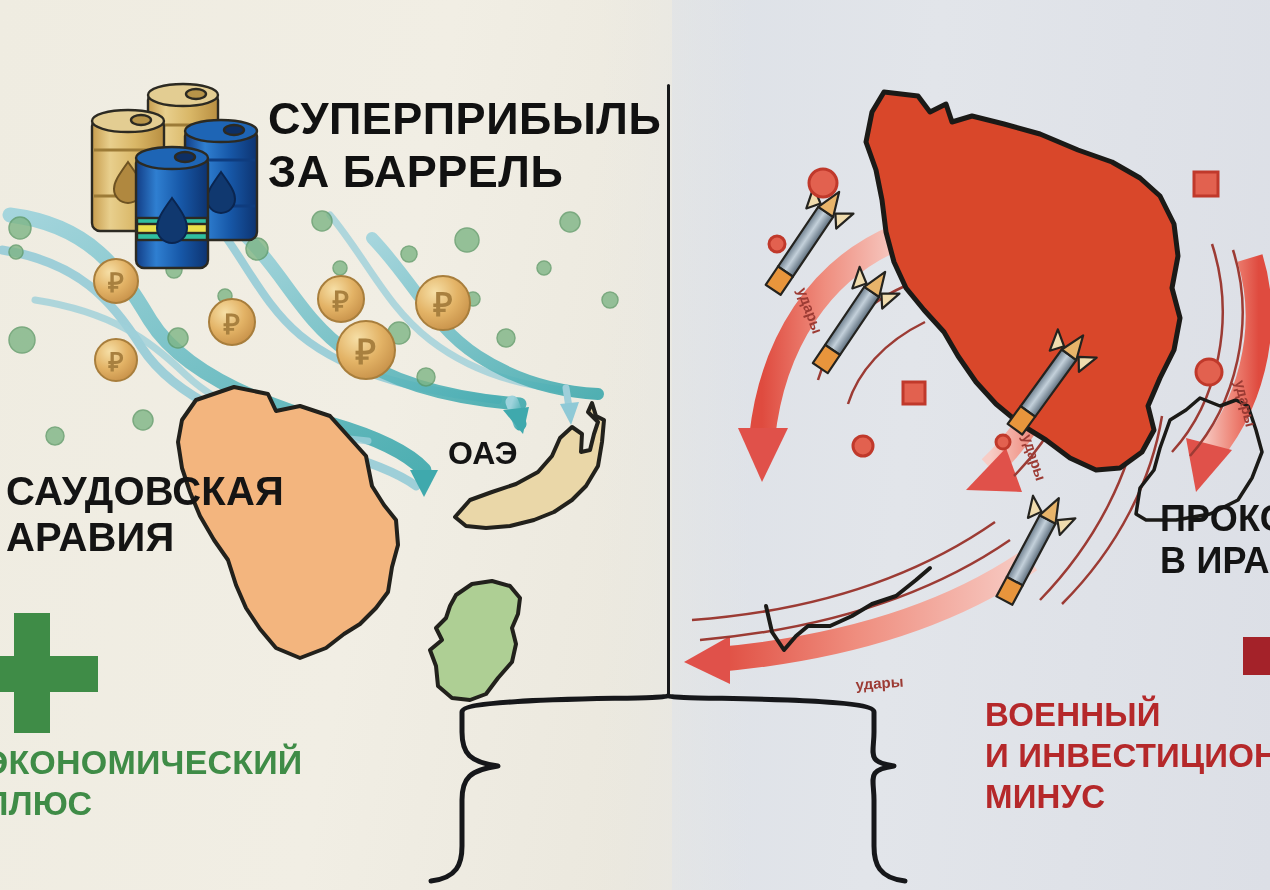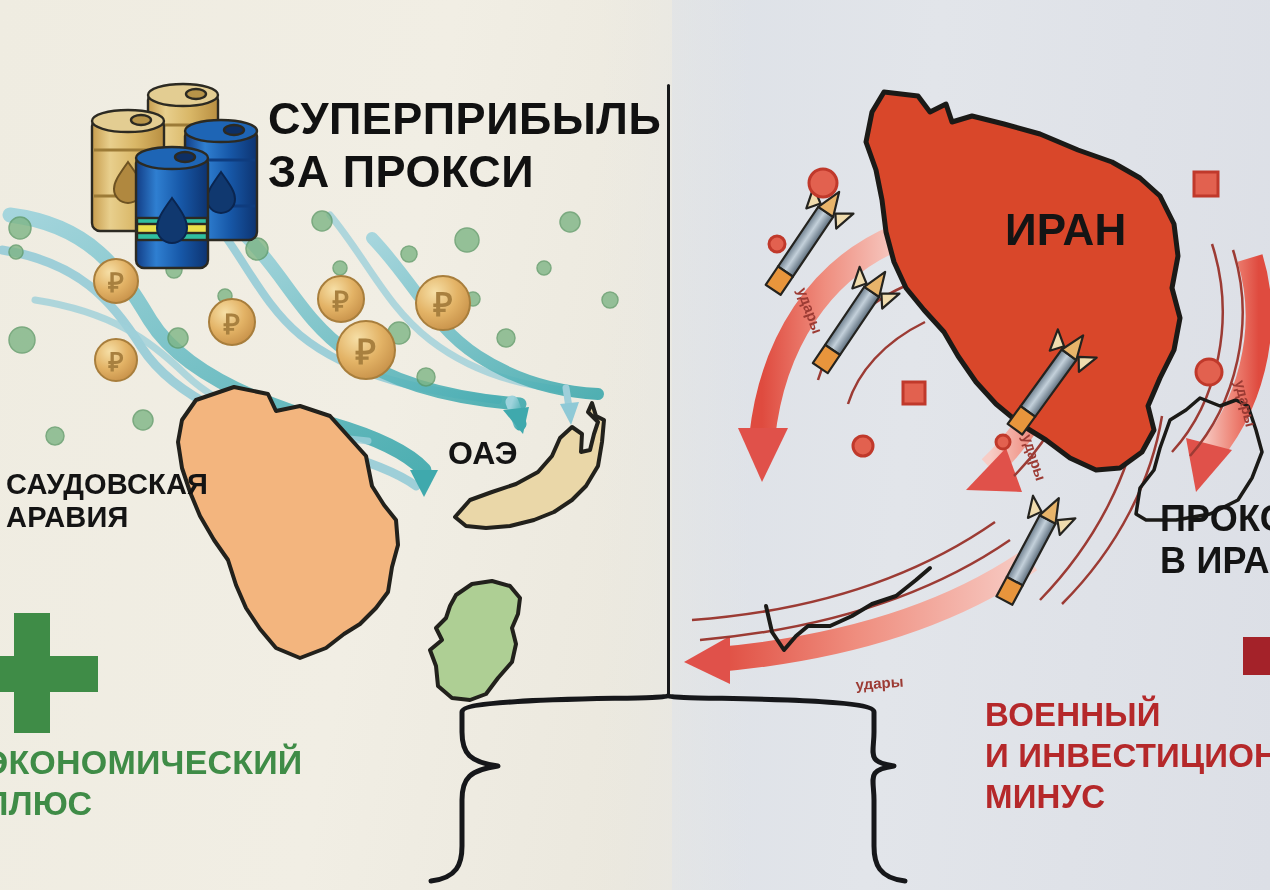--- a/index.html
+++ b/index.html
@@ -24,21 +24,21 @@
   svg.layer{position:absolute;left:0;top:0;width:1270px;height:890px;overflow:visible;pointer-events:none;}
 
   .lbl{position:absolute;font-weight:700;letter-spacing:.2px;line-height:1.0;
        white-space:pre;}
   .lbl.black{color:#141414;}
   .lbl.green{color:#3f8c47;}
   .lbl.darkred{color:#b5282a;}
 
   #t-superprofit{left:268px;top:92px;font-size:45px;color:#111;
       font-weight:700;line-height:1.18;letter-spacing:.5px;}
-  #t-saudi{left:6px;top:468px;font-size:29px;line-height:1.15;}
+  #t-saudi{left:6px;top:468px;font-size:40px;line-height:1.15;}
   #t-uae{left:448px;top:437px;font-size:32px;}
   #t-kuwait{left:447px;top:608px;font-size:40px;}
   #t-econ{left:-16px;top:742px;font-size:34px;line-height:1.22;font-weight:700;}
   #t-contradiction{left:497px;top:775px;font-size:34px;letter-spacing:.6px;}
   #t-iran{left:1005px;top:208px;font-size:44px;}
   #t-proxy-yemen{left:762px;top:478px;font-size:36px;line-height:1.16;}
   #t-proxy-iraq{left:1160px;top:498px;font-size:36px;line-height:1.16;}
   #t-military{left:985px;top:695px;font-size:33px;line-height:1.24;font-weight:700;}
 
   .udar{position:absolute;color:#9c3b34;font-size:15px;font-weight:700;}
@@ -300,34 +300,33 @@
       <rect x="903" y="382" width="22" height="22" fill="#e2614f"></rect>
     </g>
 
     <path d="M431,881 C457,878 462,864 462,846 L462,800 C462,778 470,770 498,766
          C470,762 462,754 462,732 L462,712 C462,696 666,700 668,696
          C670,700 874,696 874,712 L874,732 C874,754 866,762 894,766
          C866,770 874,778 874,800 L874,846 C874,864 879,878 905,881" fill="none" stroke="#16171a" stroke-width="5" stroke-linecap="round" stroke-linejoin="round"></path>
   </svg>
 
   <div class="lbl black" id="t-superprofit">СУПЕРПРИБЫЛЬ
-ЗА ПРОКСИ</div>
+ЗА БАРРЕЛЬ</div>
 
   <div class="lbl black" id="t-saudi">САУДОВСКАЯ
 АРАВИЯ</div>
   <div class="lbl black" id="t-uae">ОАЭ</div>
 
   <div id="plus-sign">
     <div class="bar h"></div>
     <div class="bar v"></div>
   </div>
   <div class="lbl green" id="t-econ">ЭКОНОМИЧЕСКИЙ
 ПЛЮС</div>
 
-  <div class="lbl black" id="t-iran">ИРАН</div>
   <div class="lbl black" id="t-proxy-iraq">ПРОКСИ
 В ИРАКЕ</div>
 
   <div class="udar" id="u1">удары</div>
   <div class="udar" id="u2">удары</div>
   <div class="udar" id="u3">удары</div>
   <div class="udar" id="u4">удары</div>
 
   <div id="minus-sign"></div>
   <div class="lbl darkred" id="t-military">ВОЕННЫЙ

